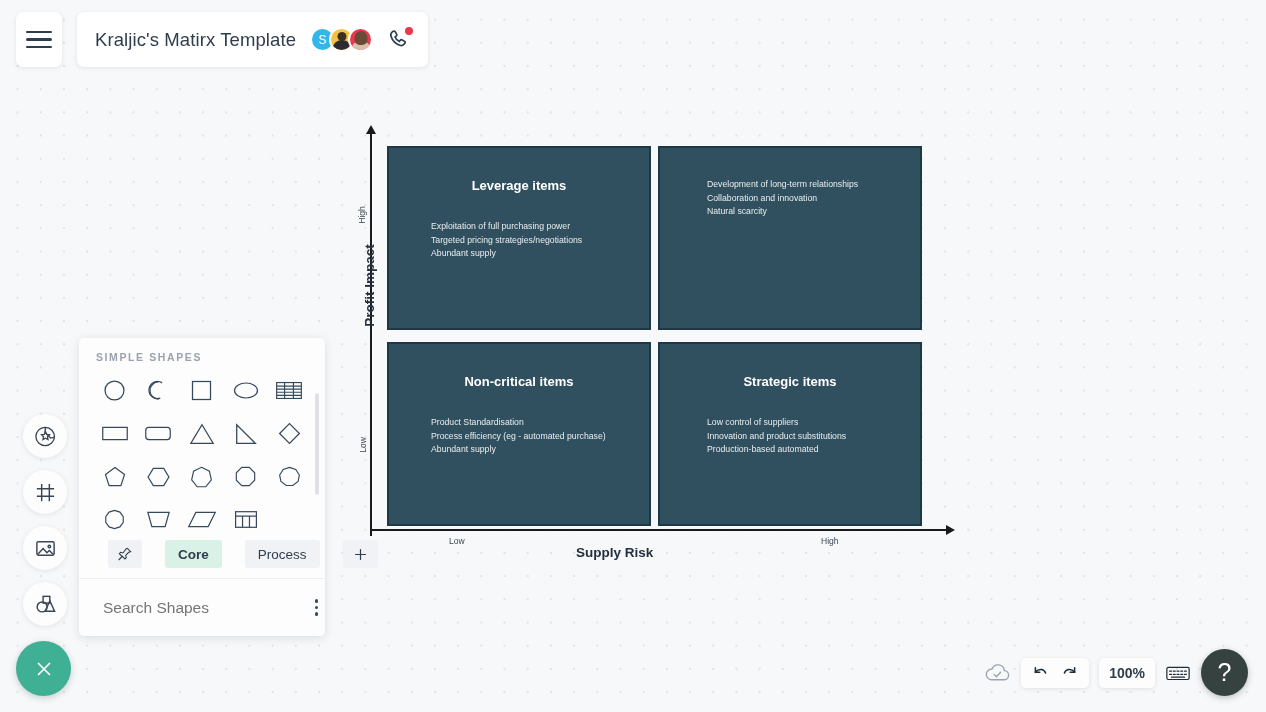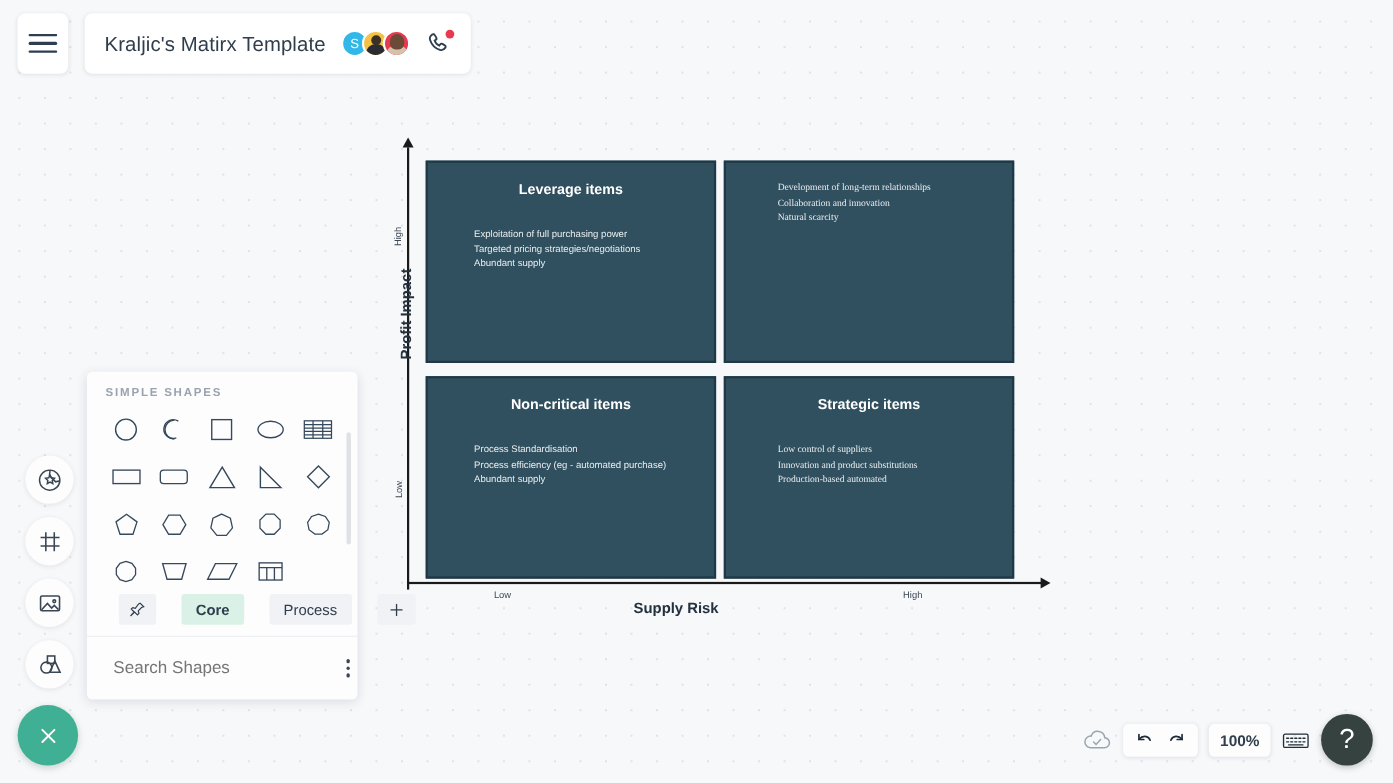--- a/index.html
+++ b/index.html
@@ -177,33 +177,33 @@
     position: absolute; left: 243px; top: 415px;
     font-size: 13.5px; font-weight: bold; color: #23303d; white-space: nowrap;
   }
   .x-tick { position: absolute; top: 406px; font-size: 8.5px; color: #3c4754; }
   .x-tick.low  { left: 116px; }
   .x-tick.high { left: 488px; }
 
   .quad {
     position: absolute; width: 264px; height: 184px;
     background: #31505f; border: 2px solid #1e3846;
-    padding-top: 16px;
+    padding-top: 30px;
   }
   .q-tl { left: 54px;  top: 16px; }
   .q-tr { left: 325px; top: 16px; }
   .q-bl { left: 54px;  top: 212px; }
   .q-br { left: 325px; top: 212px; }
   .q-title {
     text-align: center; color: #fff; font-size: 13px; font-weight: bold;
     margin-bottom: 27px;
   }
   .q-lines { padding-left: 42px; }
   .q-line { color: #e8edf0; font-size: 8.7px; line-height: 13.5px; }
-  .q-br .q-lines, .q-tr .q-lines { padding-left: 47px; font-family: Liberation Serif, serif; }
+  .q-br .q-lines, .q-tr .q-lines { padding-left: 47px; }
 
   
   .br-bar {
     position: absolute; right: 18px; bottom: 16px;
     display: flex; align-items: center; gap: 10px;
   }
   .cloud-btn { cursor: pointer; display: flex; align-items: center; }
   .pill {
     background: #fdfdfe; border-radius: 5px;
     box-shadow: 0 1px 4px rgba(25,40,60,.11);
@@ -445,21 +445,21 @@
     <div class="q-lines">
       <div class="q-line">Development of long-term relationships</div>
       <div class="q-line">Collaboration and innovation</div>
       <div class="q-line">Natural scarcity</div>
     </div>
   </div>
 
   <div class="quad q-bl">
     <div class="q-title">Non-critical items</div>
     <div class="q-lines">
-      <div class="q-line">Process Standardisation</div>
+      <div class="q-line">Product Standardisation</div>
       <div class="q-line">Process efficiency (eg - automated purchase)</div>
       <div class="q-line">Abundant supply</div>
     </div>
   </div>
 
   <div class="quad q-br">
     <div class="q-title">Strategic items</div>
     <div class="q-lines">
       <div class="q-line">Low control of suppliers</div>
       <div class="q-line">Innovation and product substitutions</div>

